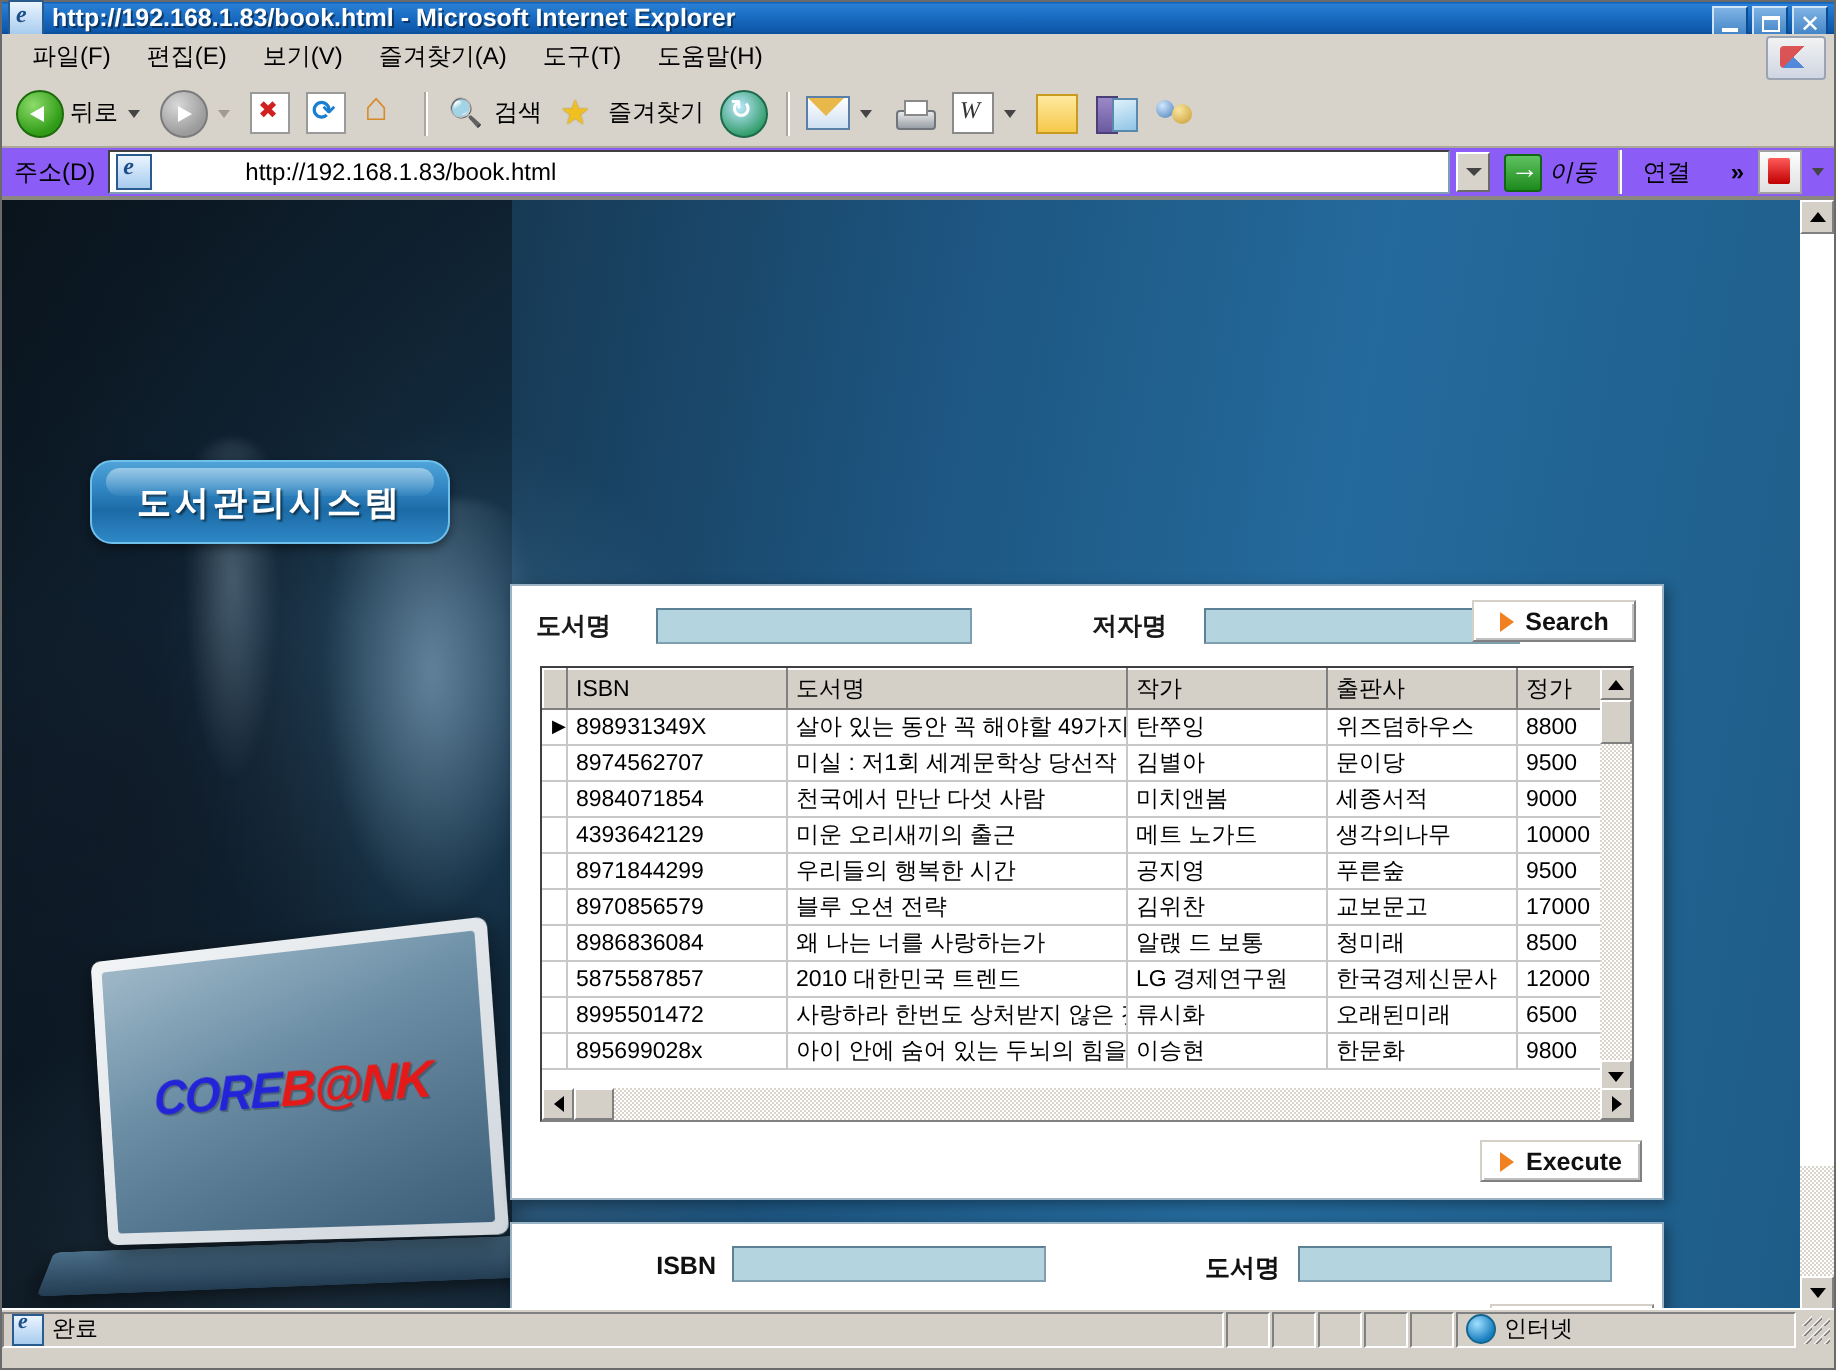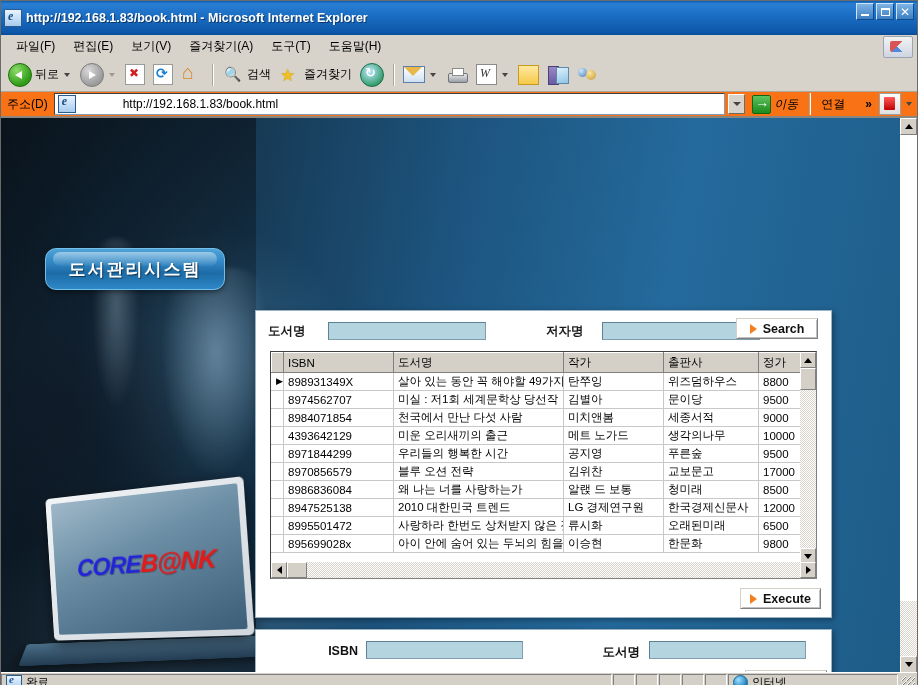--- a/index.html
+++ b/index.html
@@ -7,21 +7,21 @@
     width:918px;height:685px;overflow:hidden;
     font-family:"Liberation Sans","DejaVu Sans",sans-serif;
     font-size:12px;background:#d4d0c8;
     -webkit-font-smoothing:none;
   }
   .win{position:relative;width:918px;height:685px;box-sizing:border-box;
        border:1px solid #6a6a6a;background:#d4d0c8;}
 
   
   .titlebar{
-    height:34px;display:flex;align-items:center;
+    height:16px;display:flex;align-items:center;
     background:linear-gradient(180deg,#0a5fb4 0%,#2a7fd4 8%,#1a6ec4 42%,#0d57aa 92%,#094a96 100%);
     padding:0 2px 0 3px;box-sizing:border-box;position:relative;
   }
   .tb-icon{width:16px;height:16px;margin-right:4px;flex:0 0 auto;position:relative;
     background:linear-gradient(180deg,#eaf4ff,#a8ccee);border:1px solid #2a5b8e;border-radius:1px;}
   .tb-icon:after{content:"e";position:absolute;left:3px;top:-1px;font-size:12px;font-weight:bold;
     color:#1c4f87;font-family:"Liberation Serif",serif;font-style:italic;}
   .tb-title{color:#fff;font-weight:bold;font-size:12.5px;text-shadow:1px 1px 0 rgba(0,0,0,.45);
     white-space:nowrap;overflow:hidden;letter-spacing:0px;}
   .tb-btns{position:absolute;right:3px;top:2px;display:flex;gap:2px;}
@@ -88,21 +88,21 @@
     background:linear-gradient(180deg,#9b88c8,#6a5aa0);border:1px solid #4b3f78;}
   .ico-edit:after{content:"";position:absolute;left:9px;top:2px;width:11px;height:15px;
     background:linear-gradient(160deg,#dff1fb,#8fc4e6);border:1px solid #5b89ad;}
   .ico-msn{width:22px;height:20px;}
   .ico-msn:before{content:"";position:absolute;left:2px;top:3px;width:9px;height:9px;border-radius:50%;
     background:radial-gradient(circle at 35% 30%,#cfe6ff,#4a7fb5);}
   .ico-msn:after{content:"";position:absolute;left:10px;top:5px;width:10px;height:10px;border-radius:50%;
     background:radial-gradient(circle at 35% 30%,#f8e6a0,#c89a30);}
 
   
-  .addrbar{height:25px;background:#f97316;display:flex;align-items:center;
+  .addrbar{height:25px;background:#8b5cf6;display:flex;align-items:center;
     padding:0 3px;box-sizing:border-box;border-bottom:1px solid #8b8680;gap:3px;}
   .addr-label{font-size:12px;color:#000;padding:0 3px;white-space:nowrap;}
   .addr-field{flex:1;height:20px;background:#fff;border:1px solid #7f9db9;
     border-top-color:#404040;border-left-color:#404040;display:flex;align-items:center;min-width:0;}
   .addr-field .fico{width:16px;height:16px;margin:0 3px;flex:0 0 auto;position:relative;
     background:linear-gradient(180deg,#eaf4ff,#a8ccee);border:1px solid #2a5b8e;}
   .addr-field .fico:after{content:"e";position:absolute;left:3px;top:-2px;font-size:12px;font-weight:bold;
     color:#1c4f87;font-family:"Liberation Serif",serif;font-style:italic;}
   .addr-field .url{font-size:12px;color:#000;white-space:nowrap;overflow:hidden;margin-left:44px;}
   .addr-drop{width:17px;height:20px;background:#d7d3ca;border:1px solid #fff;
@@ -455,21 +455,21 @@
               <tr>
                 <td class="selcol"></td>
                 <td class="c-isbn">8986836084</td>
                 <td class="c-title">왜 나는 너를 사랑하는가</td>
                 <td class="c-author">알랝 드 보통</td>
                 <td class="c-pub">청미래</td>
                 <td class="c-price">8500</td>
               </tr>
               <tr>
                 <td class="selcol"></td>
-                <td class="c-isbn">8947525138</td>
+                <td class="c-isbn">5875587857</td>
                 <td class="c-title">2010 대한민국 트렌드</td>
                 <td class="c-author">LG 경제연구원</td>
                 <td class="c-pub">한국경제신문사</td>
                 <td class="c-price">12000</td>
               </tr>
               <tr>
                 <td class="selcol"></td>
                 <td class="c-isbn">8995501472</td>
                 <td class="c-title">사랑하라 한번도 상처받지 않은 것처럼</td>
                 <td class="c-author">류시화</td>

